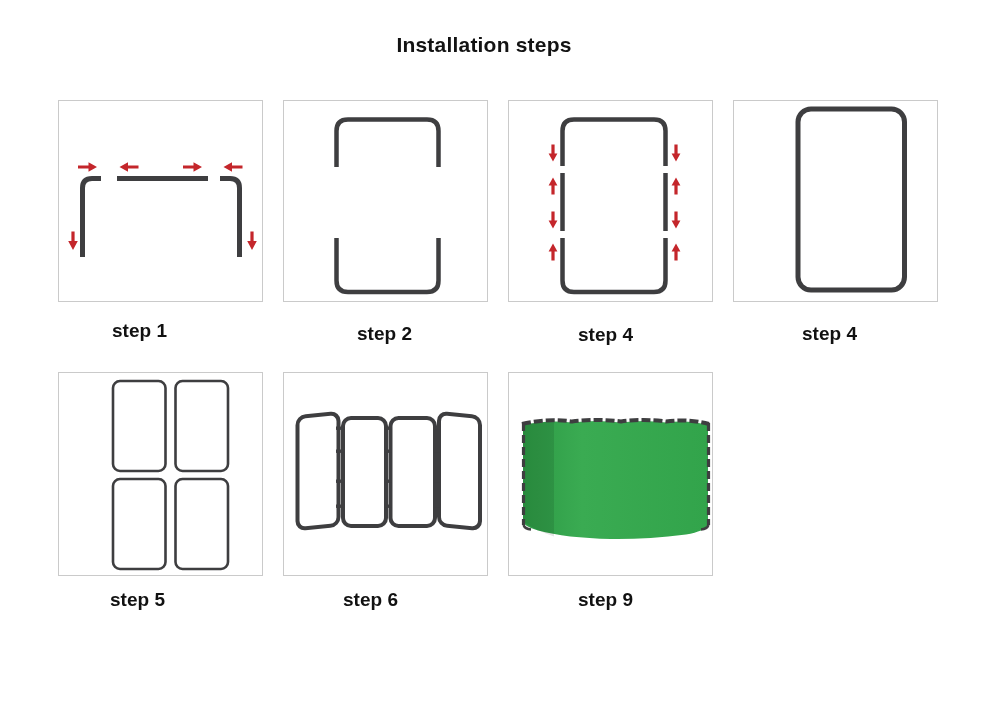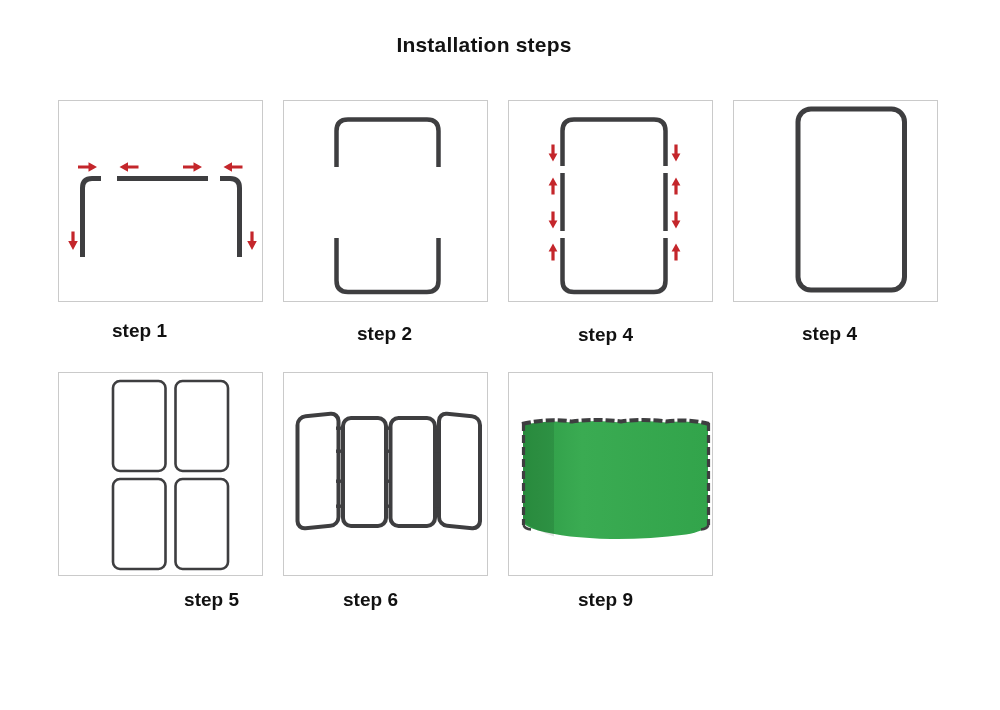--- a/index.html
+++ b/index.html
@@ -24,21 +24,21 @@
   }
   
   #p1{left:58px;top:100px;} #p2{left:283px;top:100px;}
   #p3{left:508px;top:100px;} #p4{left:733px;top:100px;}
   #p5{left:58px;top:372px;} #p6{left:283px;top:372px;} #p7{left:508px;top:372px;}
   
   #l1{left:58px;top:320px;transform:translateX(-20px);}
   #l2{left:283px;top:323px;}
   #l3{left:508px;top:324px;transform:translateX(-4px);}
   #l4{left:733px;top:323px;transform:translateX(-5px);}
-  #l5{left:58px;top:589px;transform:translateX(-22px);text-align:right;}
+  #l5{left:58px;top:589px;transform:translateX(-22px);}
   #l6{left:283px;top:589px;transform:translateX(-14px);}
   #l7{left:508px;top:589px;transform:translateX(-4px);}
 </style>
 </head>
 <body>
 
 <div class="page-title">Installation steps</div>
 
 <div id="p1" class="panel row1">
   <svg viewBox="0 0 203 200">

